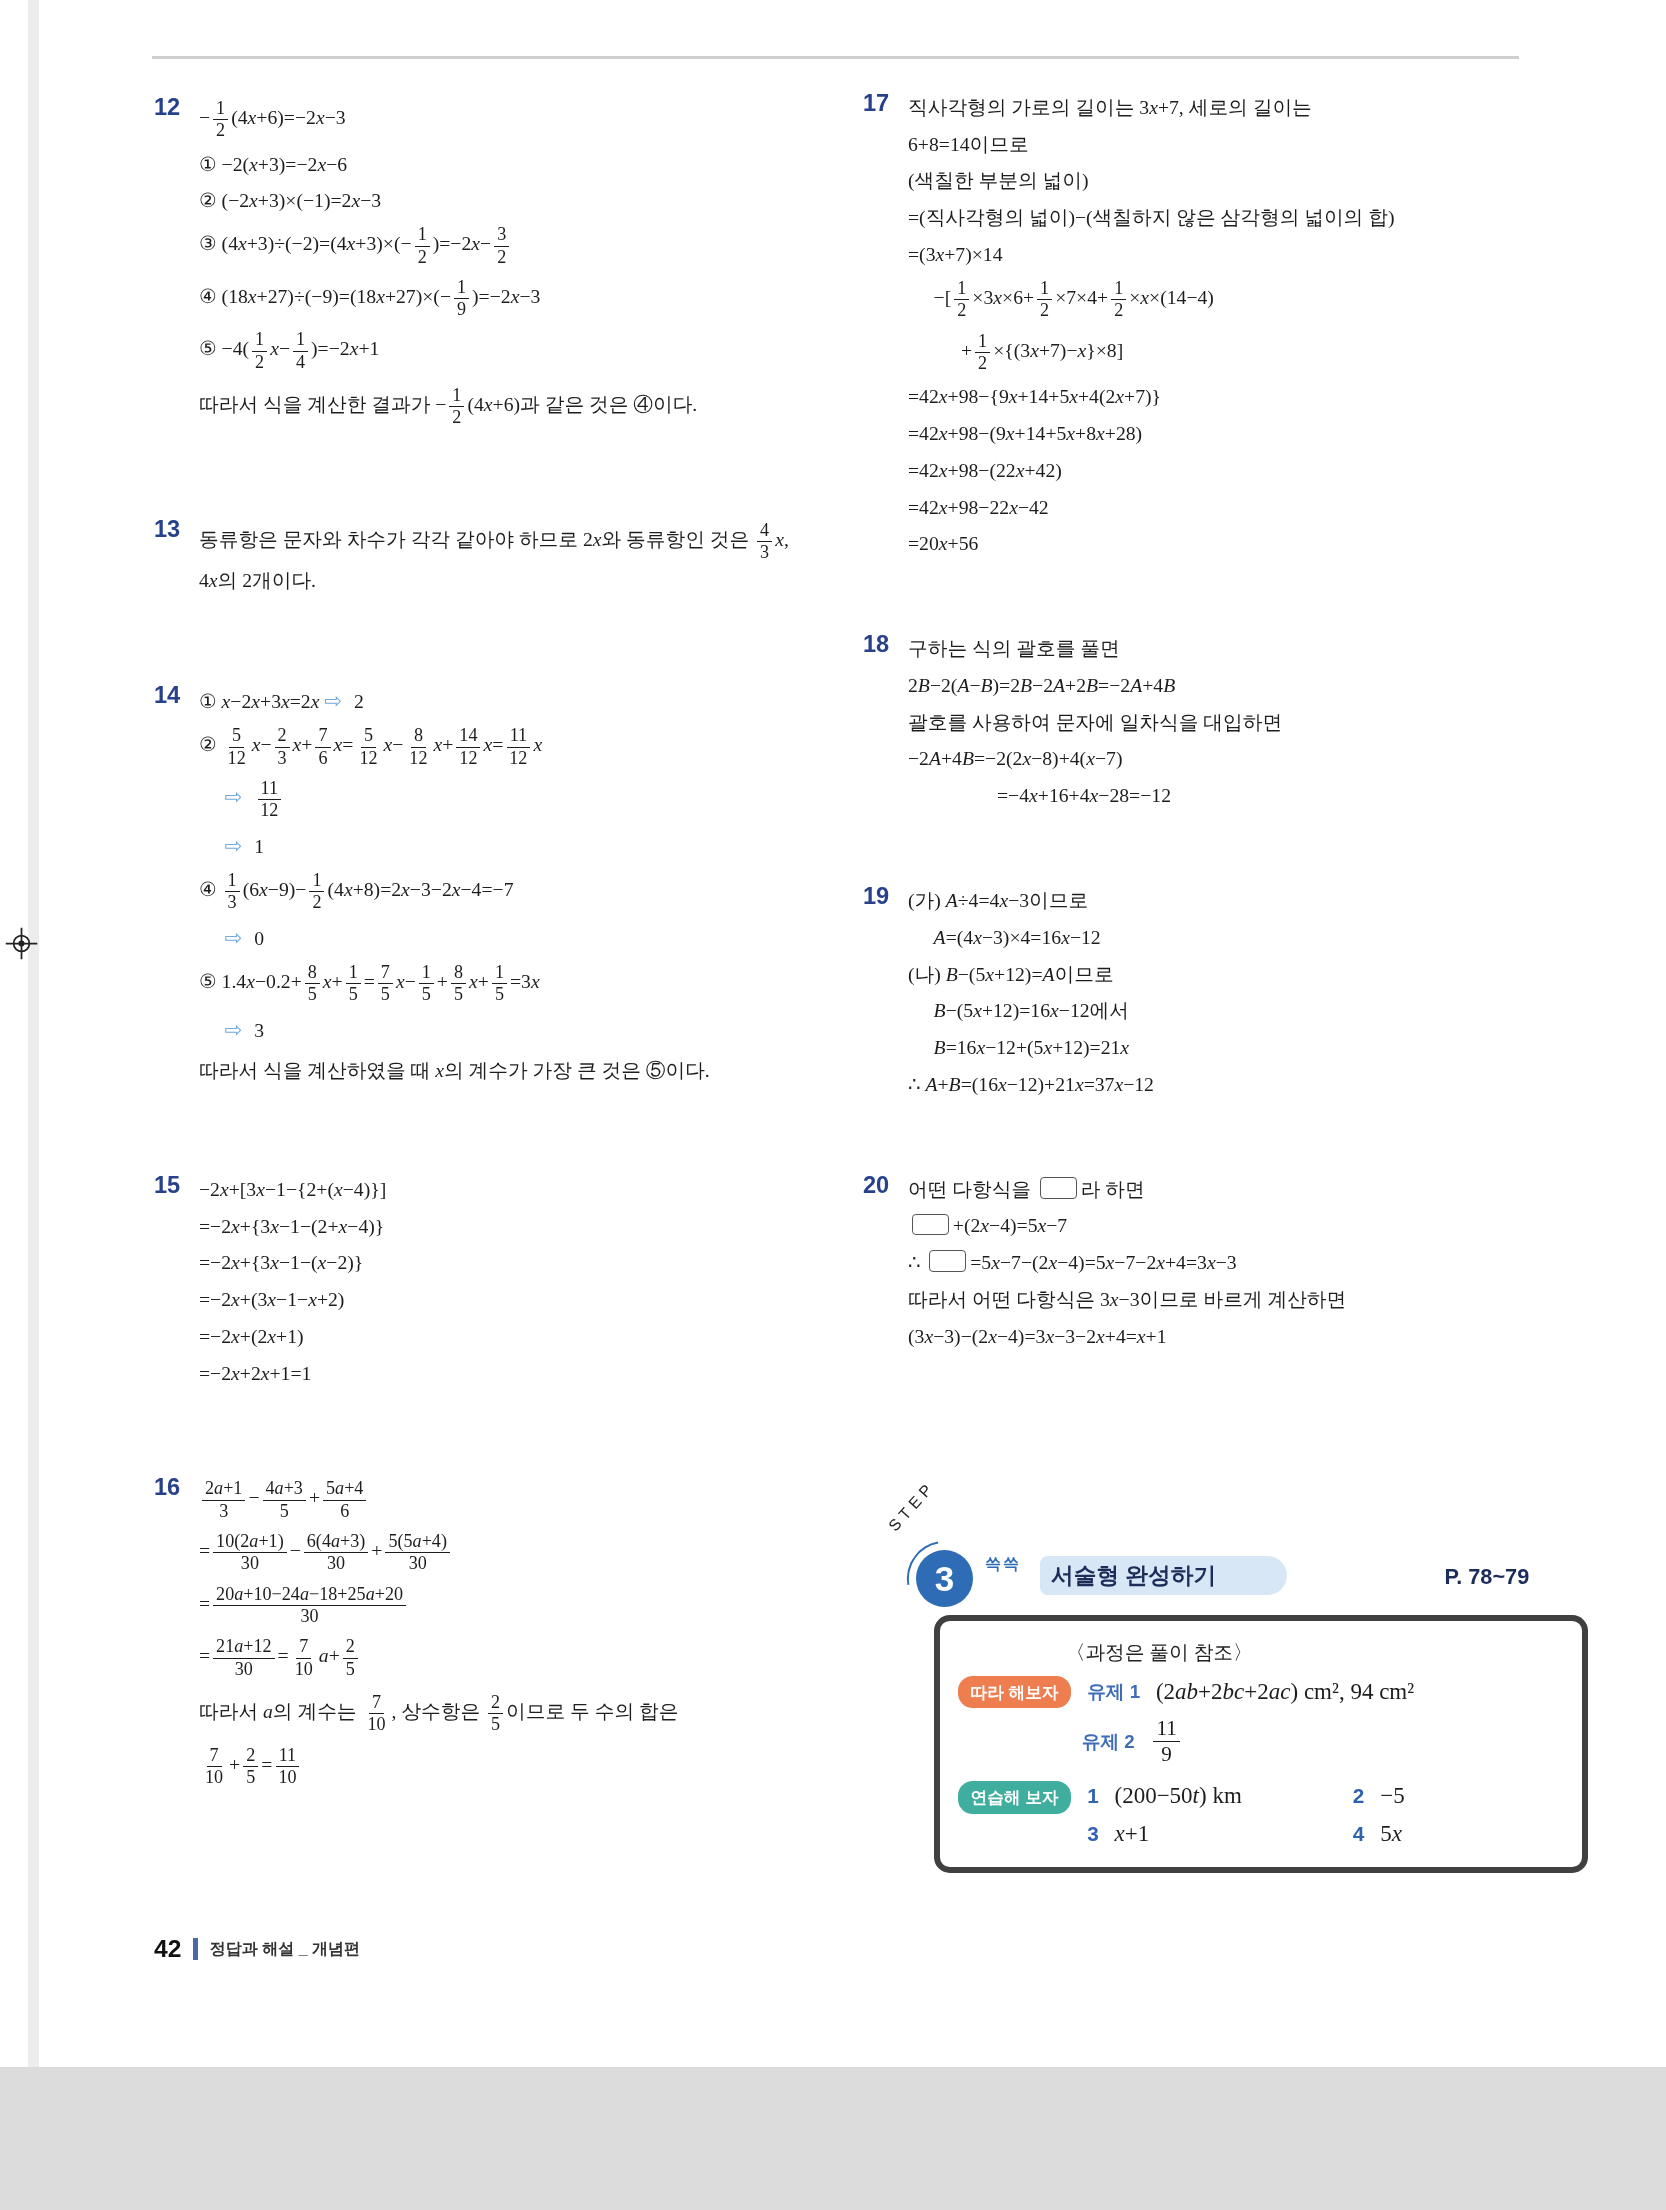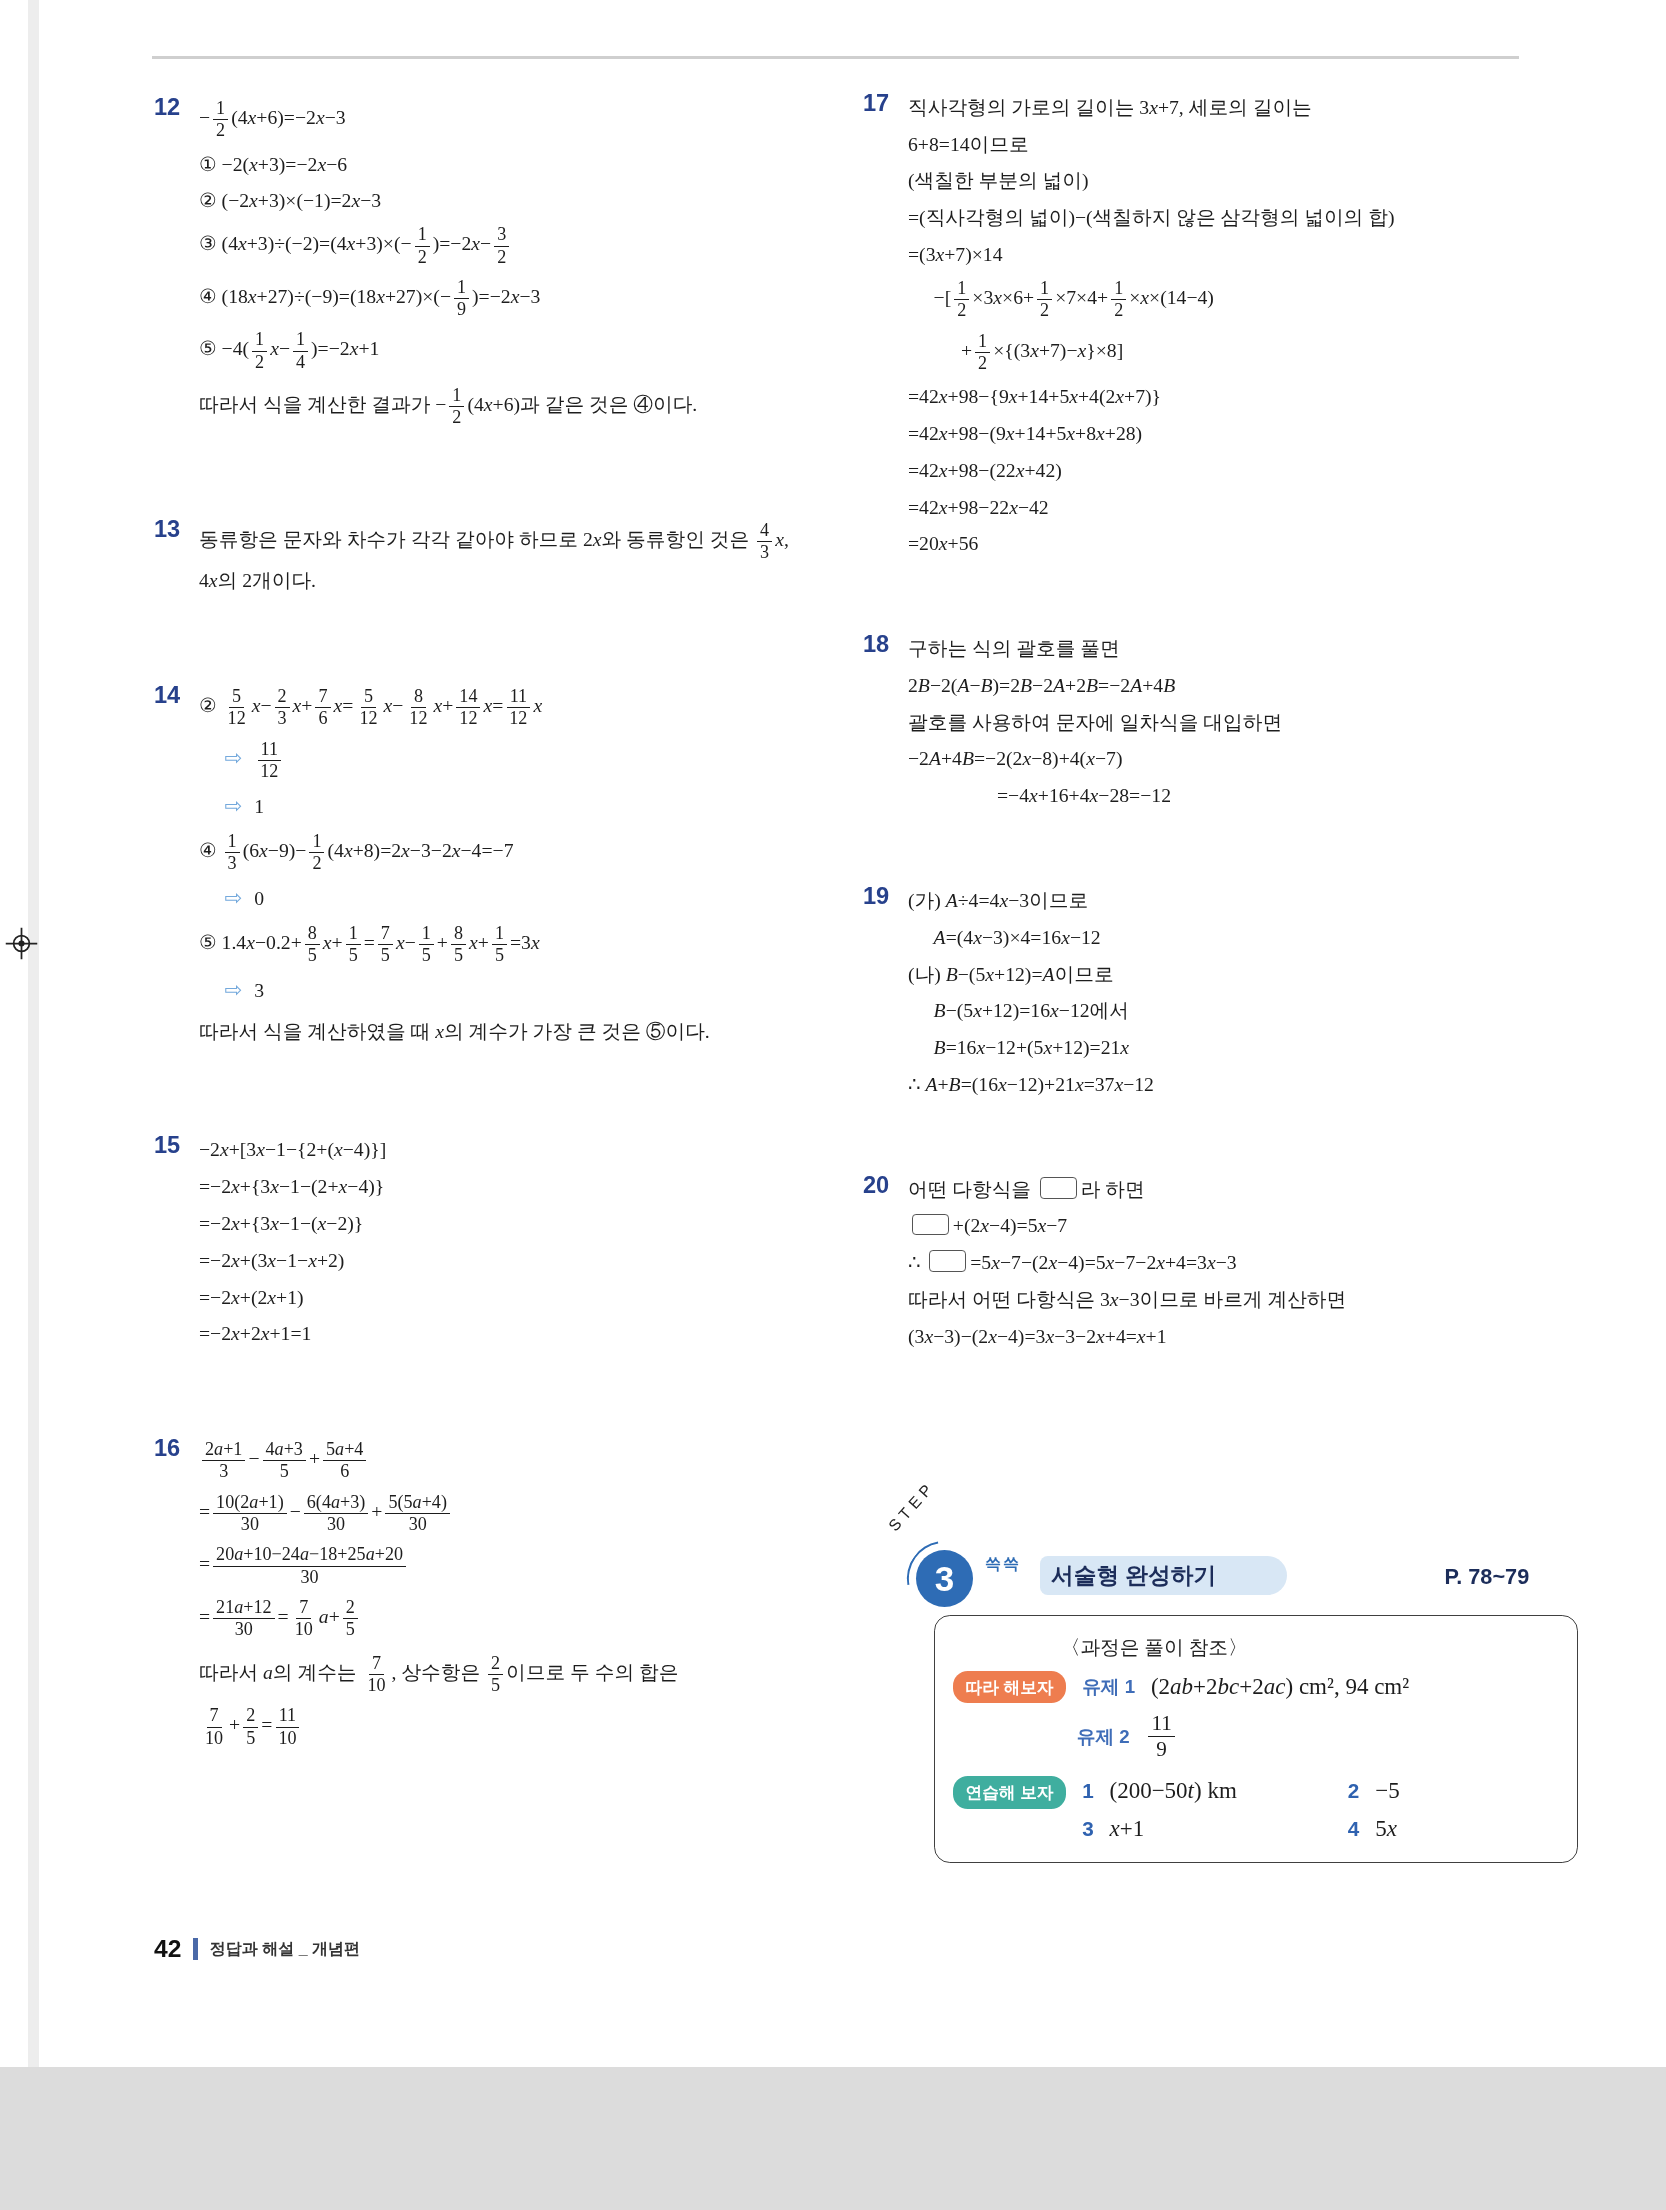--- a/index.html
+++ b/index.html
@@ -43,21 +43,21 @@
         font-size:35px;display:flex;align-items:center;justify-content:center;}
   .step-circle::before{content:"";position:absolute;inset:-8.9px;border:2.5px solid #2e6cb5;border-radius:50%;
         border-color:transparent transparent transparent #2e6cb5;transform:rotate(35deg);}
   .scribble{position:absolute;left:122px;top:108px;color:#2e6cb5;font-family:"Liberation Sans", sans-serif;
         font-weight:700;font-size:16px;letter-spacing:2px;z-index:2;}
   .banner{position:absolute;left:177px;top:110px;width:236px;height:39px;background:#d8e7f5;
         border-radius:7.9px 19.7px 19.7px 7.9px;display:flex;align-items:center;padding-left:11px;}
   .banner-title{font-family:"Liberation Sans", sans-serif;font-weight:700;font-size:22.7px;color:#1c2d5a;}
   .page-ref{position:absolute;right:13.8px;top:118px;font-family:"Liberation Sans", sans-serif;
         font-weight:700;font-size:21.7px;color:#1c2d5a;}
-  .answer-box{position:absolute;left:71px;top:169px;width:607px;border:1px solid #404040;
+  .answer-box{position:absolute;left:71px;top:169px;width:607px;border:6px solid #404040;
         border-radius:15.8px;padding:15.8px 17.7px 19.7px;box-sizing:content-box;background:#fff;}
   .note{margin:2px 0 9.9px 108px;font-size:19.7px;color:#222;}
   .frow{display:flex;align-items:center;gap:15.8px;margin:7.9px 0 3.9px;}
   .badge{font-family:"Liberation Sans", sans-serif;font-weight:700;font-size:16.7px;color:#fff;
         padding:4.9px 12.8px;border-radius:14.8px;white-space:nowrap;flex:0 0 auto;}
   .badge-orange{background:#ee7d4f;}
   .badge-teal{background:#3fae9f;}
   .yuje{color:#3f6db8;font-family:"Liberation Sans", sans-serif;font-weight:700;font-size:18.7px;white-space:nowrap;}
   .yuje2-row{display:flex;align-items:center;gap:15.8px;margin:5.9px 0 9.9px 124px;}
   .prow{display:flex;align-items:flex-start;gap:15.8px;margin-top:11.8px;}
@@ -128,20 +128,21 @@
         <div class="mline">동류항은 문자와 차수가 각각 같아야 하므로 2<i>x</i>와 동류항인 것은 <span class="frac">
               <span class="fn">4</span>
               <span class="fd">3</span>
             </span><i>x</i>, 4<i>x</i>의 2개이다.</div>
       </div>
     </section>
 
     <section class="problem">
       <div class="pnum">14</div>
       <div class="plines">
+        <div class="mline">① <i>x</i>−2<i>x</i>+3<i>x</i>=2<i>x</i> <span class="arrow">⇨</span> 2</div>
         <div class="mline">② <span class="frac">
               <span class="fn">5</span>
               <span class="fd">12</span>
             </span><i>x</i>−<span class="frac">
               <span class="fn">2</span>
               <span class="fd">3</span>
             </span><i>x</i>+<span class="frac">
               <span class="fn">7</span>
               <span class="fd">6</span>
             </span><i>x</i>=<span class="frac">

